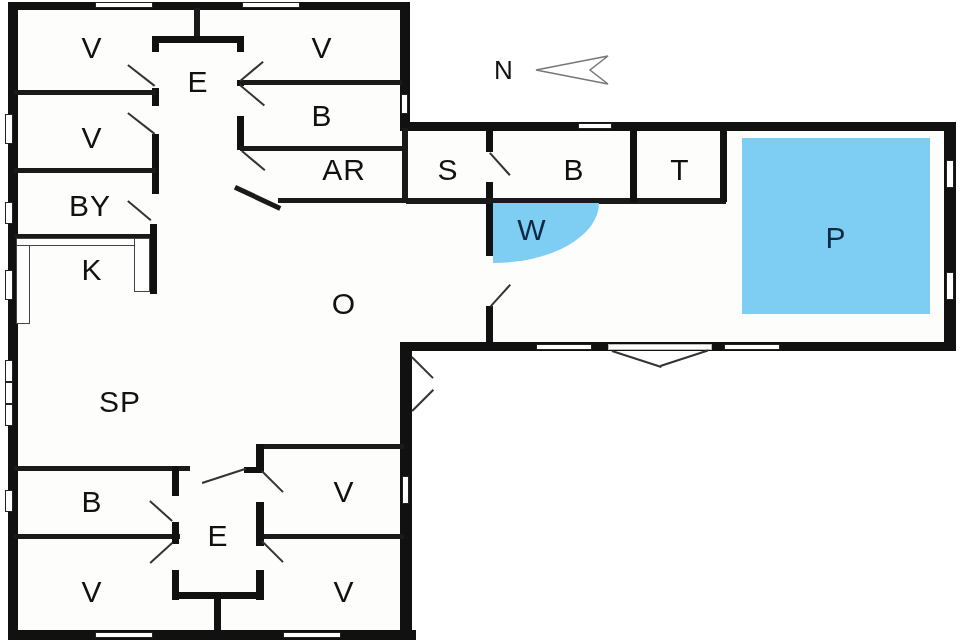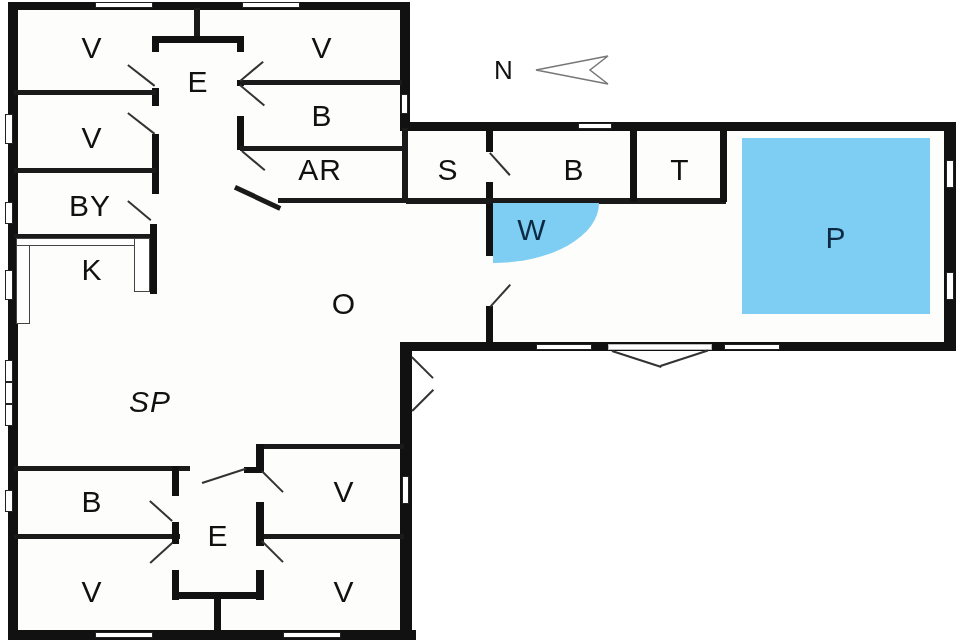--- a/index.html
+++ b/index.html
@@ -119,28 +119,28 @@
   <svg style="position:absolute;left:534px;top:54px;" width="76" height="32" viewBox="0 0 76 32">
     <polygon points="2,16 74,2 56,16 74,30" fill="none" stroke="#777" stroke-width="1.5"></polygon>
   </svg>
   <div class="lbl" style="left:504px;top:70px;font-size:26px;">N</div>
 
   <div class="lbl" style="left:92px;top:48px;">V</div>
   <div class="lbl" style="left:322px;top:48px;">V</div>
   <div class="lbl" style="left:198px;top:82px;">E</div>
   <div class="lbl" style="left:322px;top:116px;">B</div>
   <div class="lbl" style="left:92px;top:138px;">V</div>
-  <div class="lbl" style="left:320px;top:170px;">AR</div>
+  <div class="lbl" style="left:344px;top:170px;">AR</div>
   <div class="lbl" style="left:90px;top:206px;">BY</div>
   <div class="lbl" style="left:92px;top:270px;">K</div>
   <div class="lbl" style="left:344px;top:304px;">O</div>
   <div class="lbl" style="left:448px;top:170px;">S</div>
   <div class="lbl" style="left:574px;top:170px;">B</div>
   <div class="lbl" style="left:680px;top:170px;">T</div>
   <div class="lbl dark" style="left:532px;top:230px;">W</div>
   <div class="lbl dark" style="left:836px;top:238px;">P</div>
-  <div class="lbl" style="left:150px;top:402px;font-style:italic;">SP</div>
+  <div class="lbl" style="left:120px;top:402px;">SP</div>
   <div class="lbl" style="left:92px;top:502px;">B</div>
   <div class="lbl" style="left:218px;top:536px;">E</div>
   <div class="lbl" style="left:344px;top:492px;">V</div>
   <div class="lbl" style="left:92px;top:592px;">V</div>
   <div class="lbl" style="left:344px;top:592px;">V</div>
 </div>
 
 </body></html>

